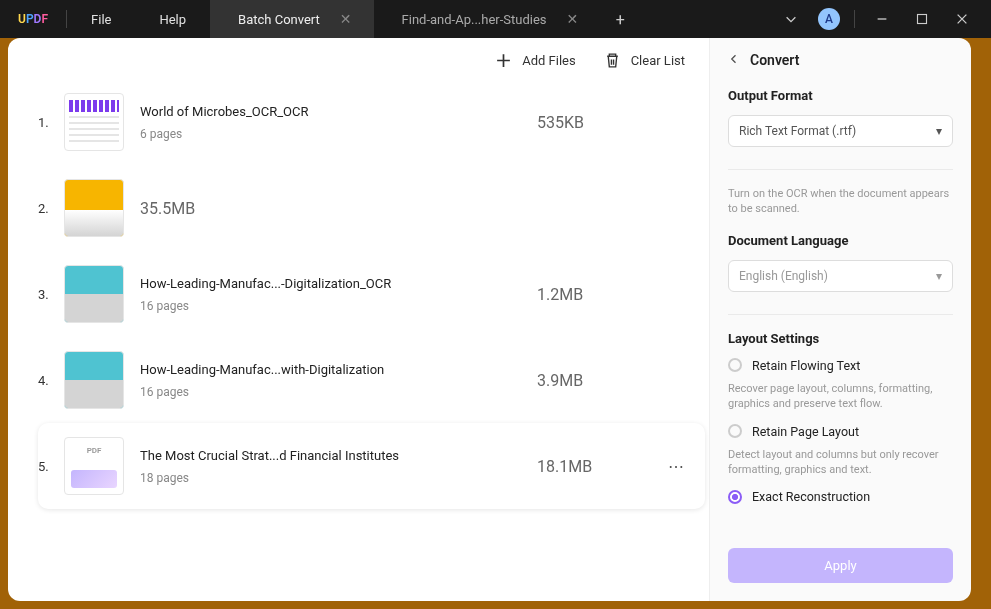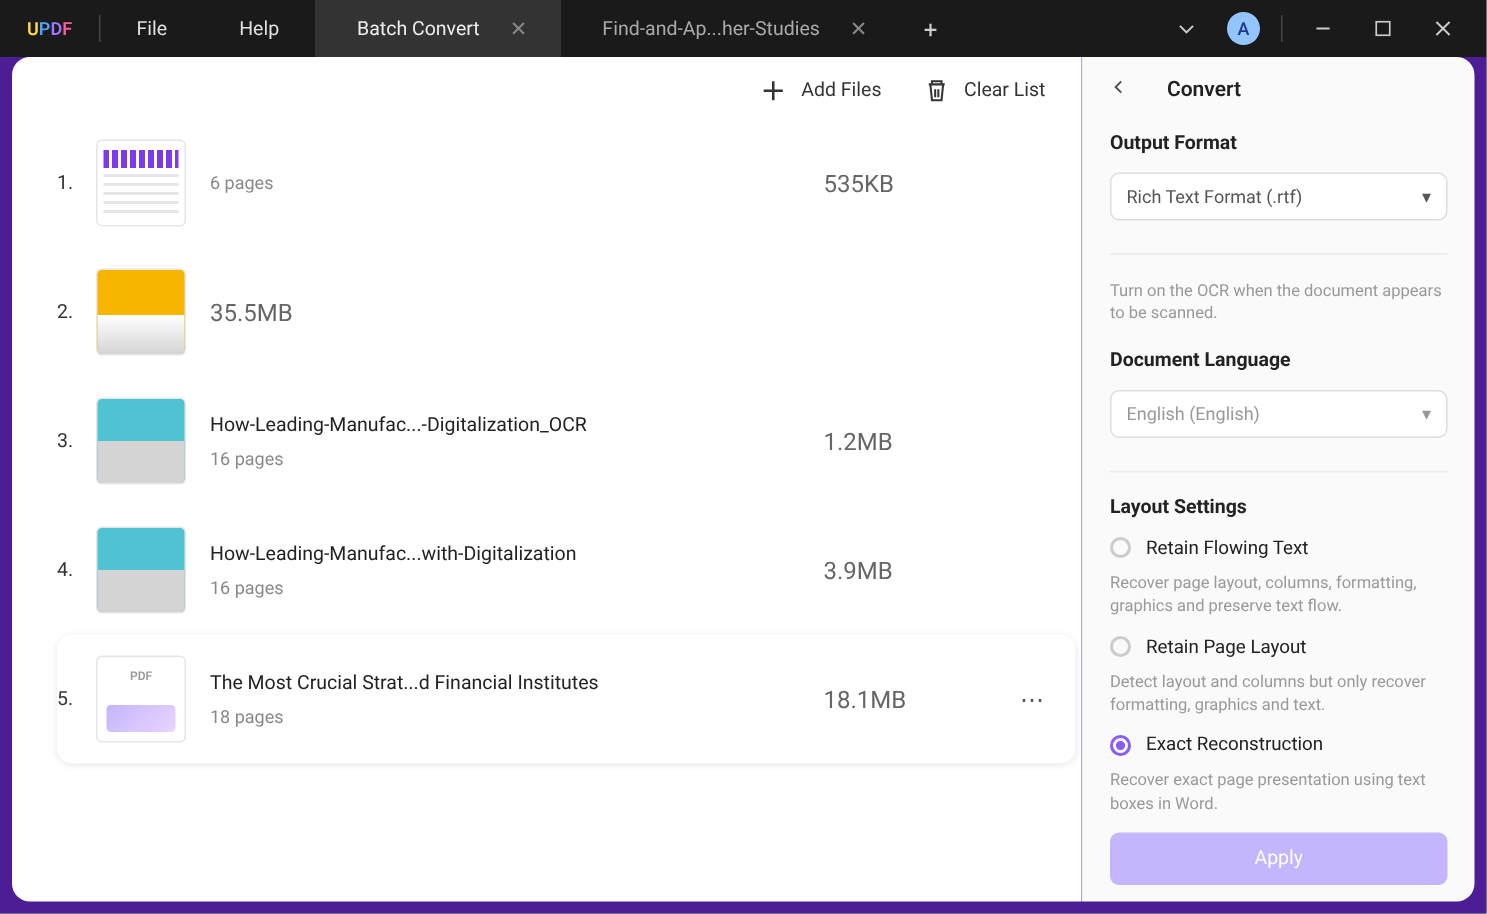--- a/index.html
+++ b/index.html
@@ -98,22 +98,22 @@
   font-weight: 500;
 }
 .ctrl-divider {
   width: 1px;
   height: 18px;
   background: #444;
 }
 .content {
   display: flex;
   height: calc(609px - 38px);
-  background: #4c1d95;
-  padding: 0 8px 8px 8px;
+  background: #a16207;
+  padding: 0 20px 8px 8px;
 }
 .main-panel {
   flex: 1;
   background: #fff;
   border-radius: 12px 0 0 12px;
   display: flex;
   flex-direction: column;
   overflow: hidden;
 }
 .toolbar {
@@ -183,21 +183,21 @@
   border-radius: 0 12px 12px 0;
   padding: 14px 18px 18px;
   display: flex;
   flex-direction: column;
   border-left: 1px solid #eee;
   overflow: hidden;
 }
 .side-head {
   display: flex;
   align-items: flex-end;
-  gap: 26px;
+  gap: 10px;
   margin-bottom: 20px;
 }
 .side-head-icon { color: #555; cursor:pointer; }
 .side-title { font-weight: 600; color: #222; font-size: 14px; }
 .section-label {
   font-size: 13px;
   font-weight: 700;
   color: #222;
   margin-bottom: 12px;
 }
@@ -346,20 +346,21 @@
             <path d="M3 4h10M5 4V2h6v2M4 4l1 10h6l1-10M7 7v5M9 7v5" stroke="#333" stroke-width="1.3" fill="none"></path>
           </svg>
         <span>Clear List</span>
       </div>
     </div>
     <div class="list">
       <div class="row">
         <div class="row-num">1.</div>
         <div class="thumb t1"></div>
         <div class="row-info">
+          <div class="row-title">World of Microbes_OCR_OCR</div>
           <div class="row-sub">6 pages</div>
         </div>
         <div class="row-size">535KB</div>
         <div class="row-more">⋯</div>
       </div>
       <div class="row">
         <div class="row-num">2.</div>
         <div class="thumb t2"></div>
         <div class="row-size">35.5MB</div>
         <div class="row-more">⋯</div>
@@ -438,18 +439,17 @@
     <div class="radio-row">
       <div class="radio"></div>
       <div class="radio-label">Retain Page Layout</div>
     </div>
     <div class="radio-help">Detect layout and columns but only recover formatting, graphics and text.</div>
 
     <div class="radio-row">
       <div class="radio selected"></div>
       <div class="radio-label">Exact Reconstruction</div>
     </div>
-    <div class="radio-help">Recover exact page presentation using text boxes in Word.</div>
 
     <div class="side-spacer"></div>
     <div class="apply-btn">Apply</div>
   </div>
 </div>
 
 </body></html>

